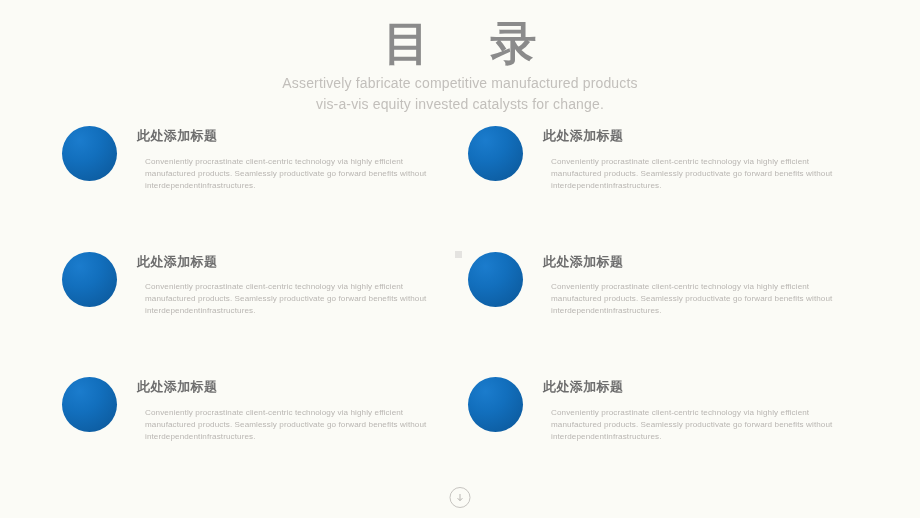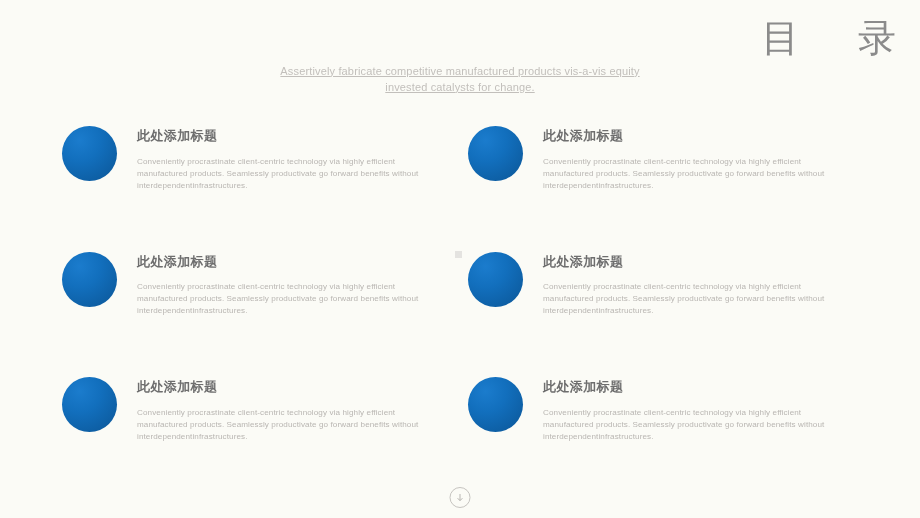--- a/index.html
+++ b/index.html
@@ -17,36 +17,34 @@
   }
 
   
   .header {
     position:absolute;
     left:0; right:0;
     top:16px;
     text-align:center;
   }
   .page-title {
-    font-size:38px;
-    font-weight:normal;
+    font-size:46px;
+    font-weight:bold;
     color:#8b8b8b;
     letter-spacing:24px;
     line-height:1.18;
     text-indent:24px;
-    text-align:right;
   }
   .page-subtitle {
     margin:3px auto 0;
     width:380px;
-    font-size:11px;
+    font-size:14px;
     line-height:1.45;
     color:#c2bfbb;
     letter-spacing:.15px;
-    text-decoration:underline;
   }
 
   
   .toc-grid {
     position:absolute;
     left:62px;
     top:122px;
     width:798px;
     display:grid;
     grid-template-columns:392px 392px;
@@ -86,20 +84,21 @@
     line-height:1.2;
   }
 
   .item-body {
     margin-top:12px;
     width:296px;
     font-size:8.1px;
     line-height:1.48;
     color:#b9b6b2;
     letter-spacing:.1px;
+    margin-left:8px;
   }
 
   
   .artifact-square {
     position:absolute;
     left:455px;
     top:251px;
     width:7px;
     height:7px;
     background:#e4e3e0;

